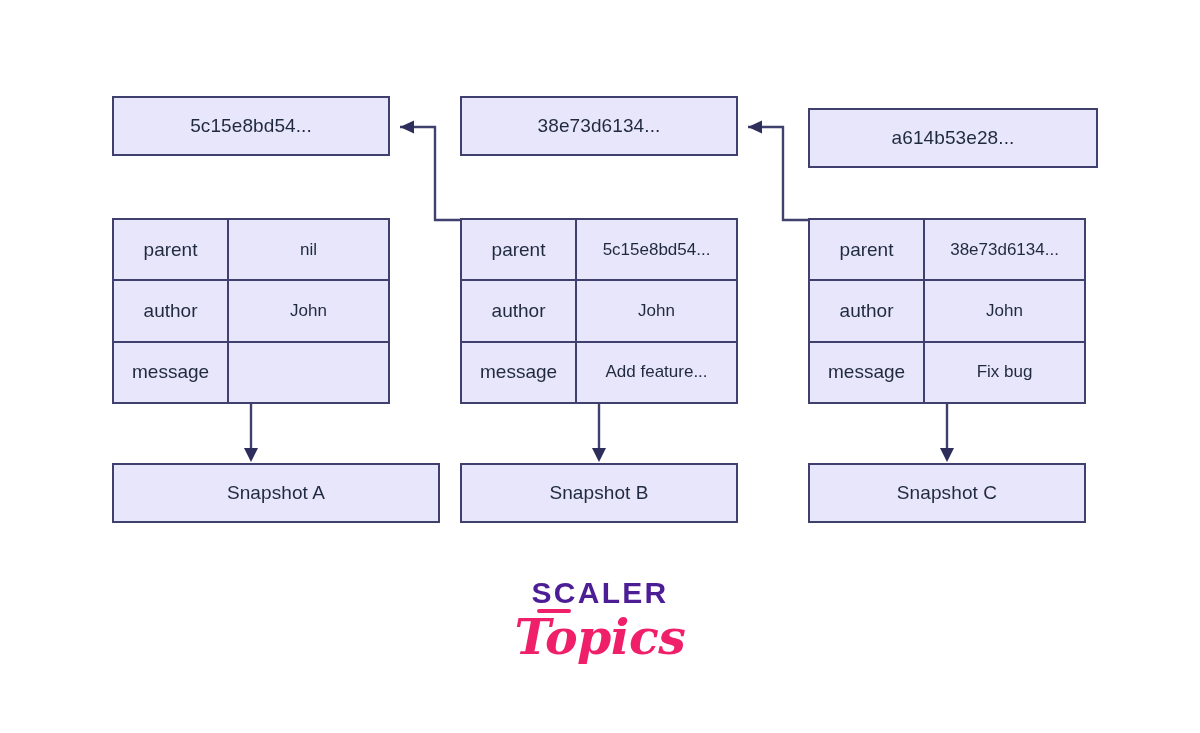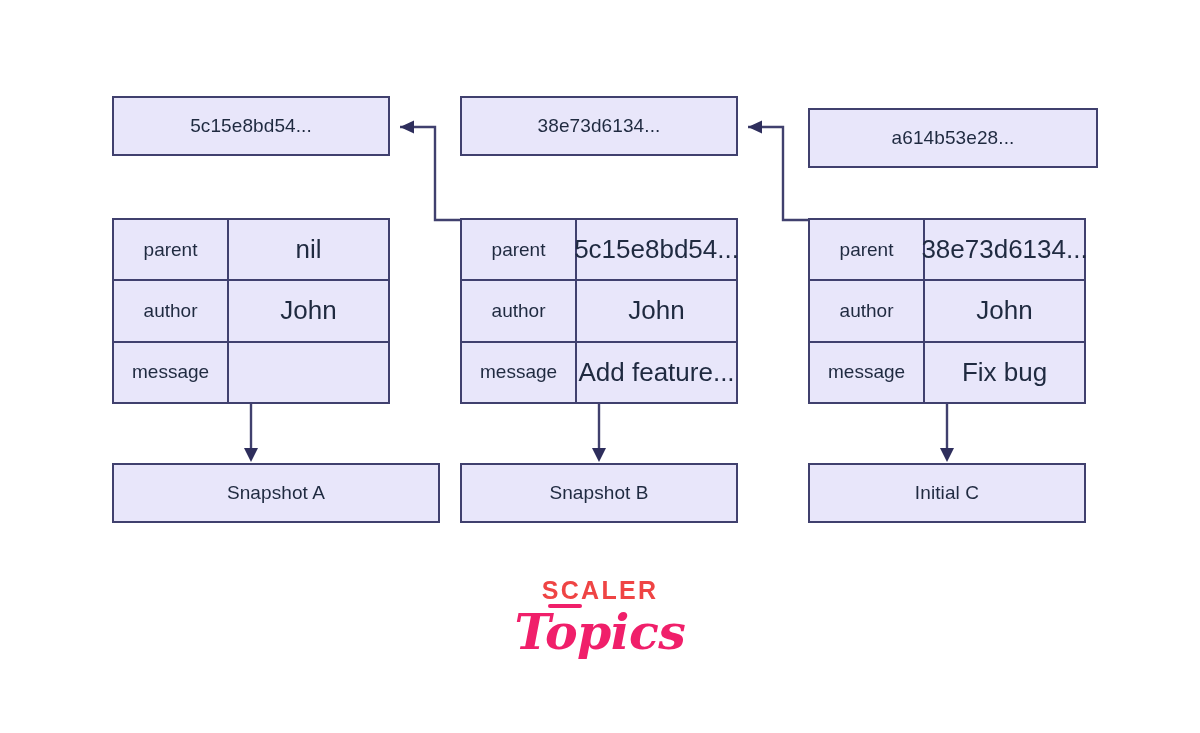--- a/index.html
+++ b/index.html
@@ -69,21 +69,21 @@
     justify-content: center;
     font-size: 19px;
     color: #1f2a40;
   }
   .prop-val {
     box-sizing: border-box;
     width: 58%;
     display: flex;
     align-items: center;
     justify-content: center;
-    font-size: 26px;
+    font-size: 17px;
     color: #1f2a40;
     white-space: nowrap;
   }
 
   
   #connectors {
     position: absolute;
     left: 0;
     top: 0;
     width: 1200px;
@@ -106,23 +106,23 @@
     top: 578px;
     width: 1200px;
     text-align: center;
     user-select: none;
   }
   .logo-top {
     display: inline-block;
     position: relative;
     font-family: "Liberation Sans", "DejaVu Sans", sans-serif;
     font-weight: bold;
-    font-size: 25px;
+    font-size: 30px;
     letter-spacing: 2.3px;
-    color: #ef4444;
+    color: #4c1d95;
     line-height: 1;
   }
   .logo-underline {
     position: absolute;
     left: 6px;
     bottom: -5px;
     width: 34px;
     height: 4px;
     background: #f01f6a;
     border-radius: 2px;
@@ -230,21 +230,21 @@
       <div class="prop-key">author</div>
       <div class="prop-val">John</div>
     </div>
     <div class="prop-row">
       <div class="prop-key">message</div>
       <div class="prop-val">Fix bug</div>
     </div>
   </div>
 
   <div class="node snapshot-box" style="left:808px; top:463px; width:278px;">
-    <span>Initial C</span>
+    <span>Snapshot C</span>
   </div>
 
   <div id="logo">
     <span class="logo-top">
       <span>SCALER</span>
       <span class="logo-underline"></span>
     </span>
     <span class="logo-bottom">Topics</span>
   </div>
 

